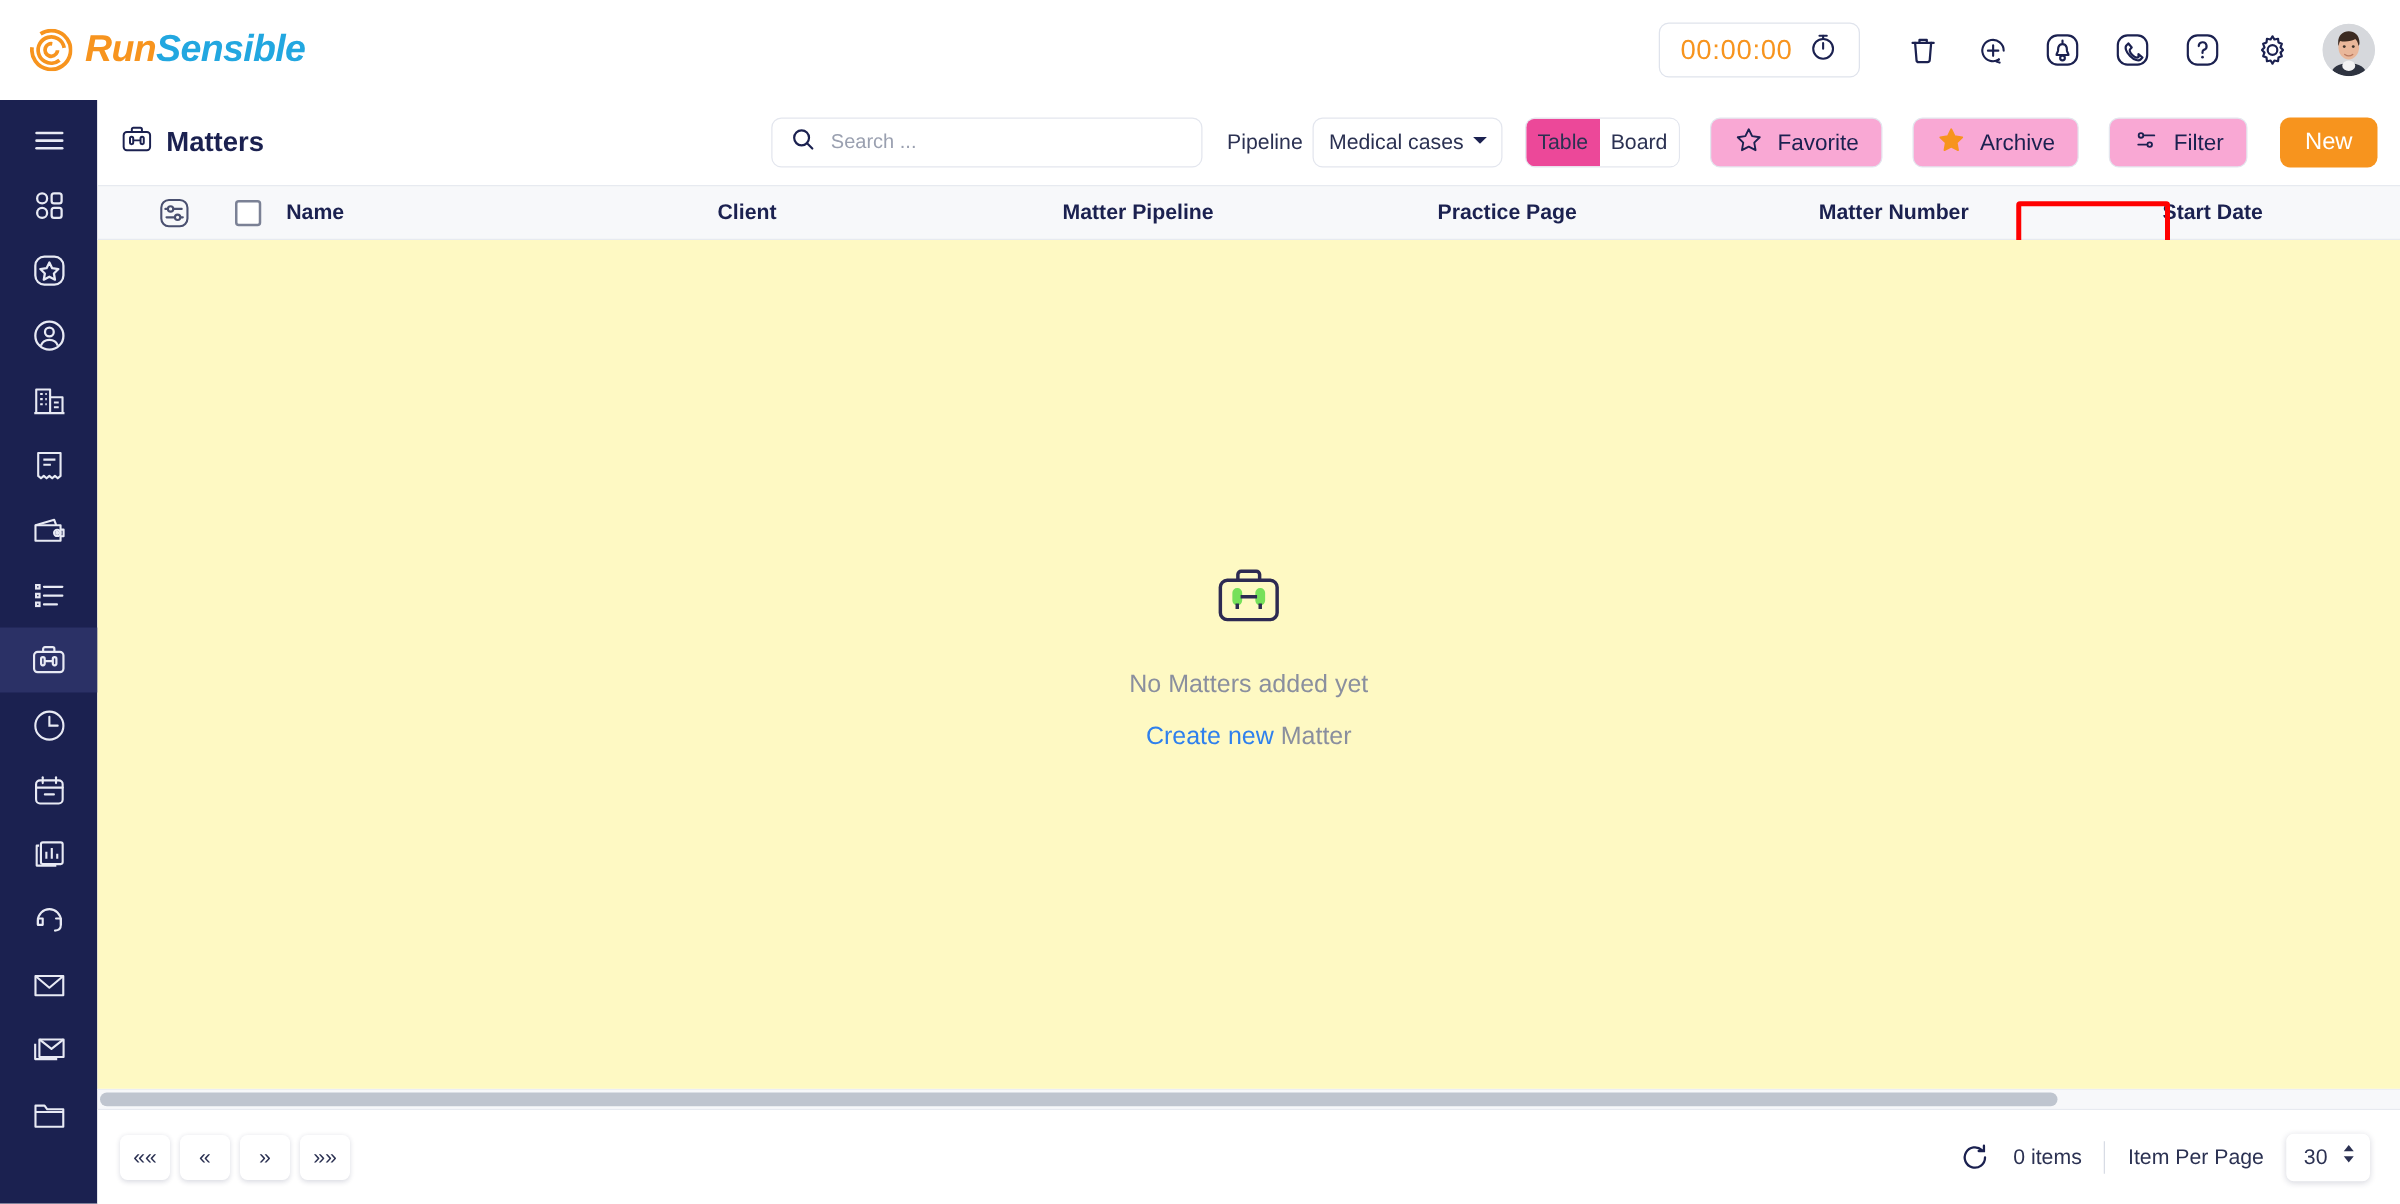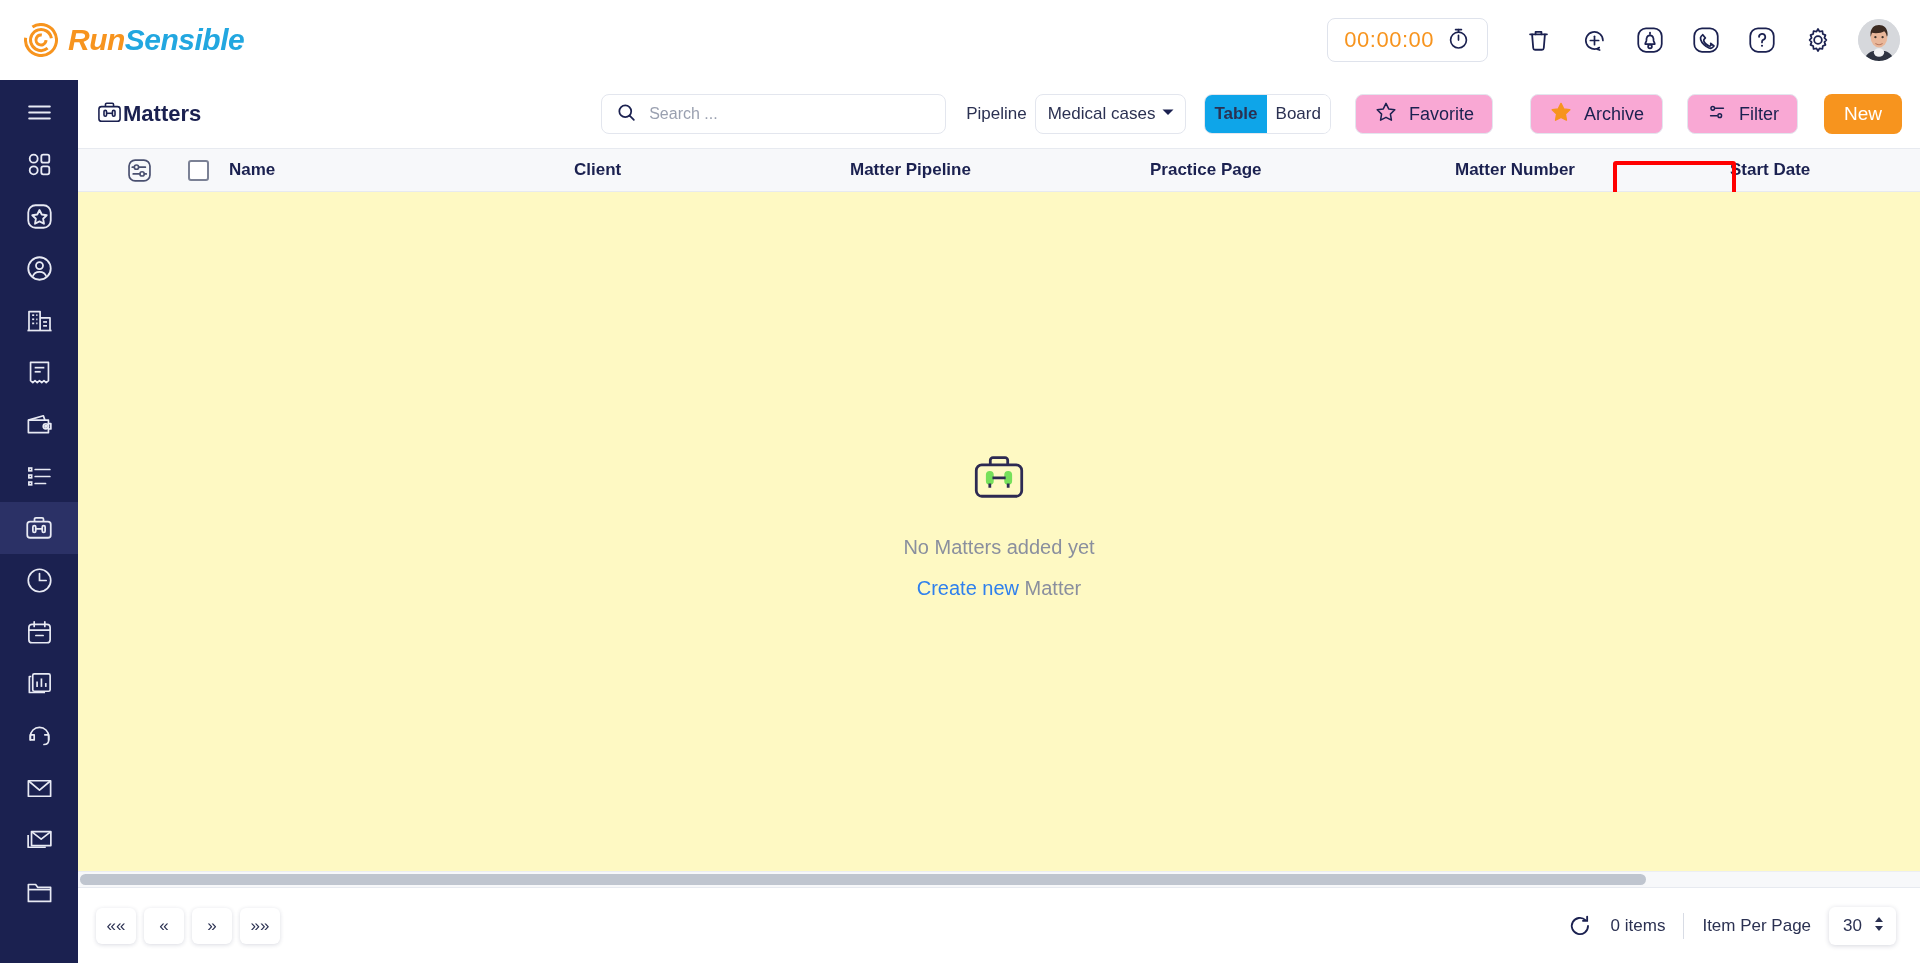--- a/index.html
+++ b/index.html
@@ -57,21 +57,21 @@
   .side-item.active { background: #2b3166; }
   .side-item svg { display: block; }
 
   
   .main { flex: 1 1 auto; display: flex; flex-direction: column; min-width: 0; background: #fff; }
 
   .page-header {
     height: 68px; min-height: 68px; display: flex; align-items: center;
     padding: 0 18px 0 18px; gap: 14px; background: #fff; position: relative;
   }
-  .page-title-wrap { display: flex; align-items: center; }
+  .page-title-wrap { display: flex; align-items: center; gap: 10px; }
   .page-title { font-size: 22px; font-weight: bold; color: #1b2150; }
 
   .hdr-spacer { flex: 1 1 auto; }
 
   .search-box {
     width: 345px; height: 40px; border: 1px solid #e3e6ee; border-radius: 8px;
     display: flex; align-items: center; gap: 12px; padding: 0 14px; background: #fff;
   }
   .search-box input {
     border: none; outline: none; font-size: 16px; color: #44485c;
@@ -88,21 +88,21 @@
   .pipeline-value { font-size: 17px; color: #2b3152; white-space: nowrap; }
 
   .seg {
     height: 40px; border: 1px solid #e3e6ee; border-radius: 8px; overflow: hidden;
     display: flex; align-items: stretch; margin-left: 4px;
   }
   .seg-item {
     display: flex; align-items: center; padding: 0 9px; font-size: 17px; color: #2b3152;
     cursor: pointer; background: #fff;
   }
-  .seg-item.active { background: #0ea5e9; font-weight: bold; }
+  .seg-item.active { background: #ec4899; }
 
   .pill-btn {
     height: 40px; border: 1px solid #e3e6ee; border-radius: 8px; background: #f9a8d4;
     display: flex; align-items: center; gap: 11px; padding: 0 18px; cursor: pointer;
     font-size: 18px; color: #1b2150; white-space: nowrap;
   }
 
   .new-btn {
     height: 40px; background: #F7941E; color: #fff; border: none; border-radius: 8px;
     font-size: 19px; padding: 0 20px; cursor: pointer; font-family: "Liberation Sans", sans-serif;
@@ -509,21 +509,21 @@
 
         <div class="pill-btn" style="margin-left:10px;">
           <span>
             <svg width="24" height="24" viewBox="0 0 24 24" fill="none" stroke="#1b2150" stroke-width="1.5" stroke-linejoin="round">
               <path d="M12 3.4l2.7 5.5 6.1.9-4.4 4.3 1.04 6.05L12 17.3l-5.44 2.85L7.6 14.1 3.2 9.8l6.1-.9z"></path>
             </svg>
           </span>
           <span>Favorite</span>
         </div>
 
-        <div class="pill-btn" style="margin-left:23px;">
+        <div class="pill-btn" style="margin-left:10px;">
           <span>
             <svg width="24" height="24" viewBox="0 0 24 24" fill="#F7941E" stroke="#F7941E" stroke-width="1.4" stroke-linejoin="round">
               <path d="M12 3.4l2.7 5.5 6.1.9-4.4 4.3 1.04 6.05L12 17.3l-5.44 2.85L7.6 14.1 3.2 9.8l6.1-.9z"></path>
             </svg>
           </span>
           <span>Archive</span>
         </div>
 
         <div class="pill-btn" style="margin-left:10px;">
           <span>

